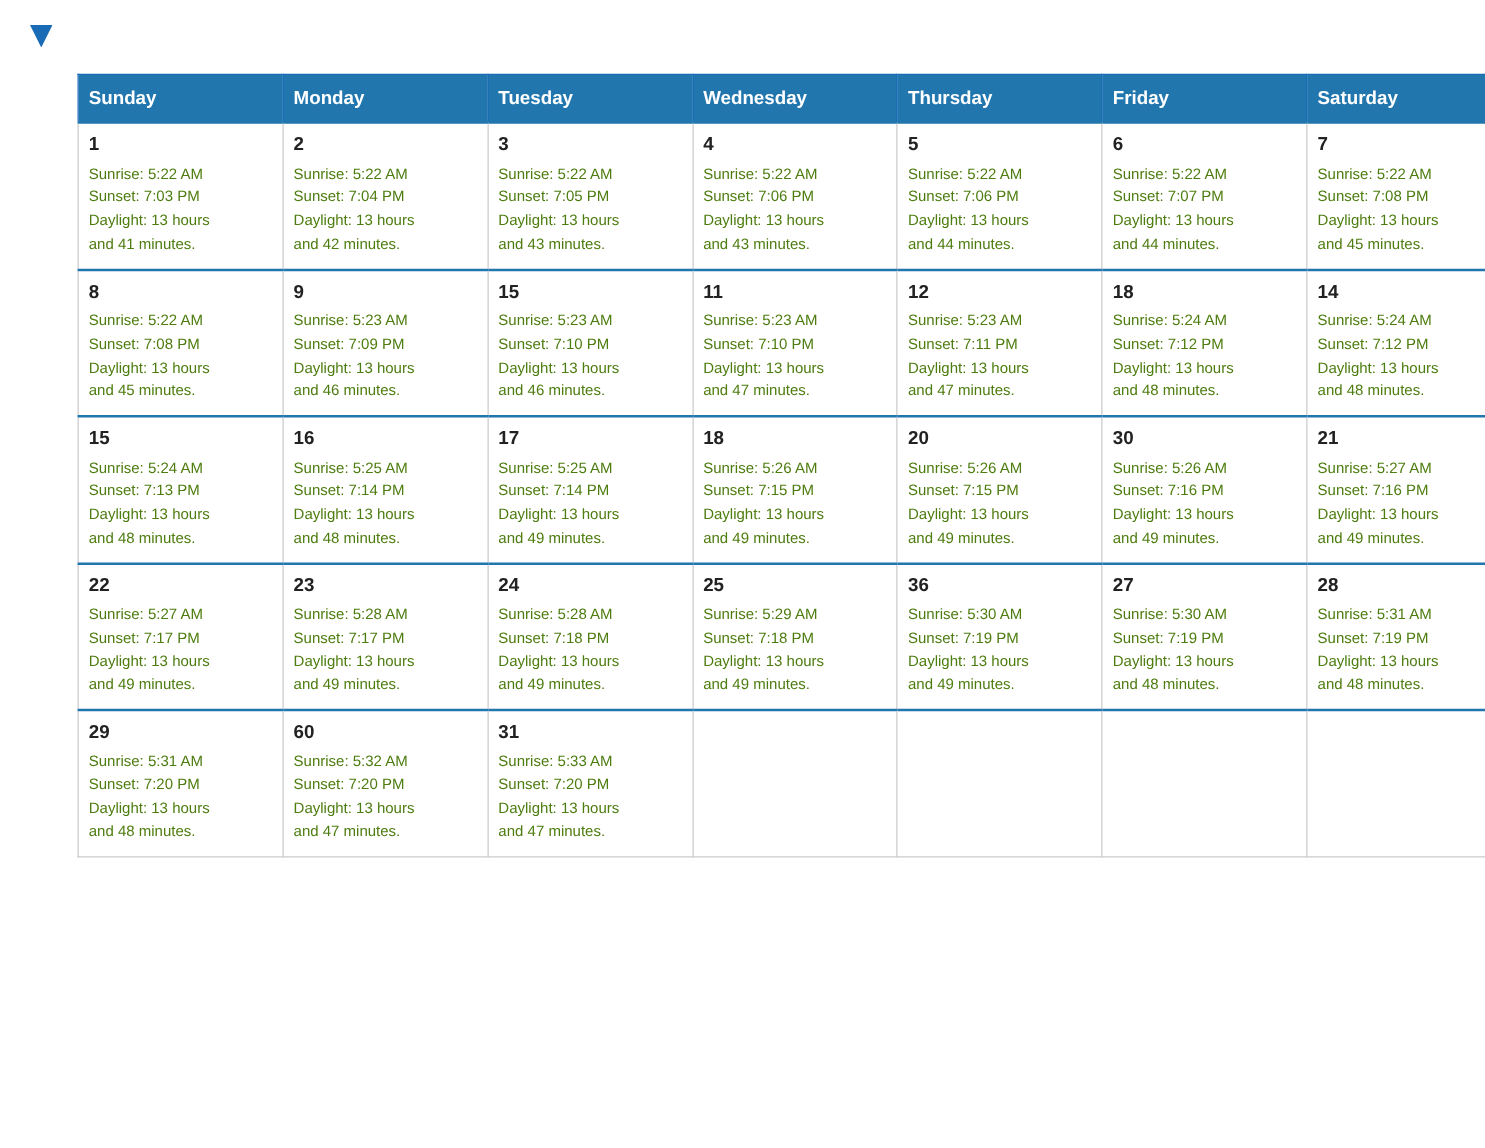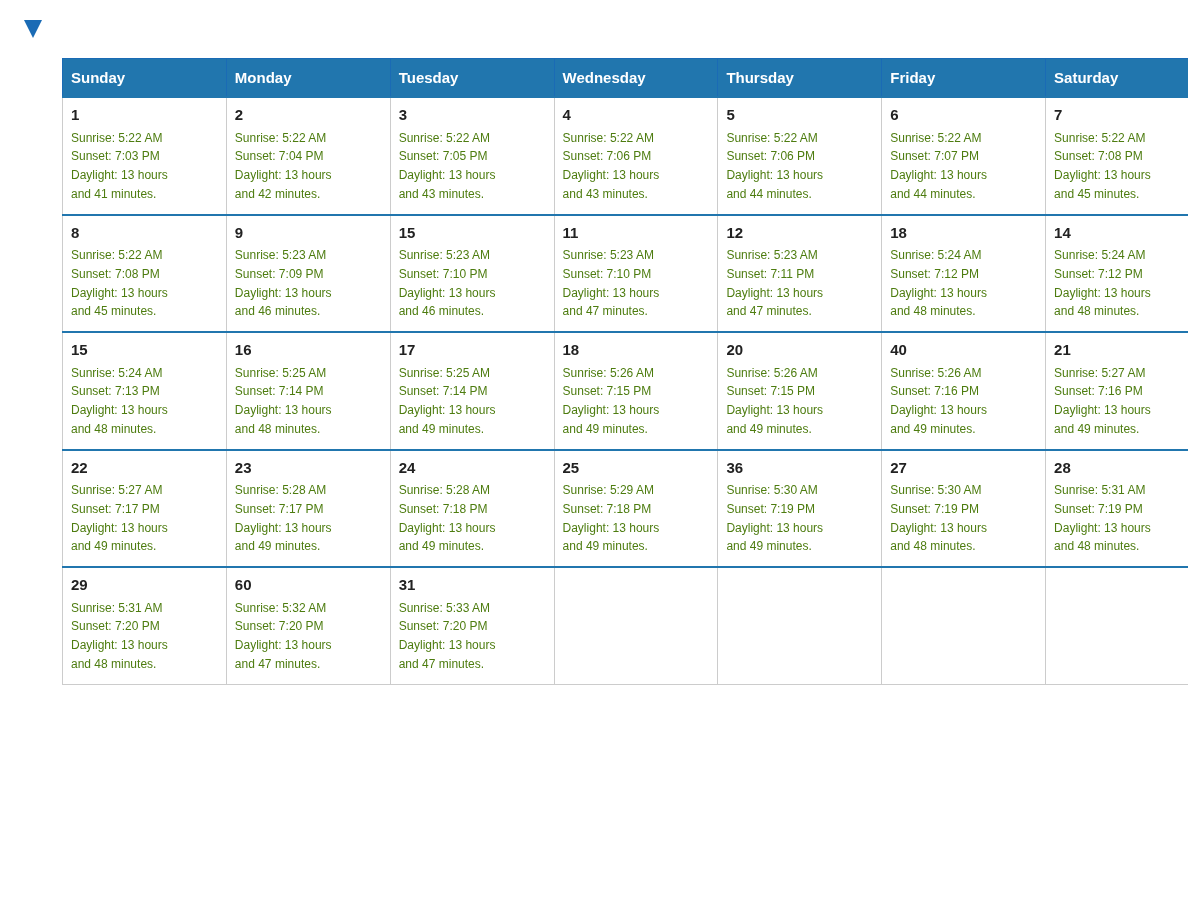--- a/index.html
+++ b/index.html
@@ -203,21 +203,21 @@
       </td>
         <td>
         <span class="day-number">18</span>
         <span class="day-info">Sunrise: 5:26 AM<br>Sunset: 7:15 PM<br>Daylight: 13 hours<br>and 49 minutes.</span>
       </td>
         <td>
         <span class="day-number">20</span>
         <span class="day-info">Sunrise: 5:26 AM<br>Sunset: 7:15 PM<br>Daylight: 13 hours<br>and 49 minutes.</span>
       </td>
         <td>
-        <span class="day-number">40</span>
+        <span class="day-number">30</span>
         <span class="day-info">Sunrise: 5:26 AM<br>Sunset: 7:16 PM<br>Daylight: 13 hours<br>and 49 minutes.</span>
       </td>
         <td>
         <span class="day-number">21</span>
         <span class="day-info">Sunrise: 5:27 AM<br>Sunset: 7:16 PM<br>Daylight: 13 hours<br>and 49 minutes.</span>
       </td>
       </tr>
       <tr class="week-row">
         <td>
         <span class="day-number">22</span>

